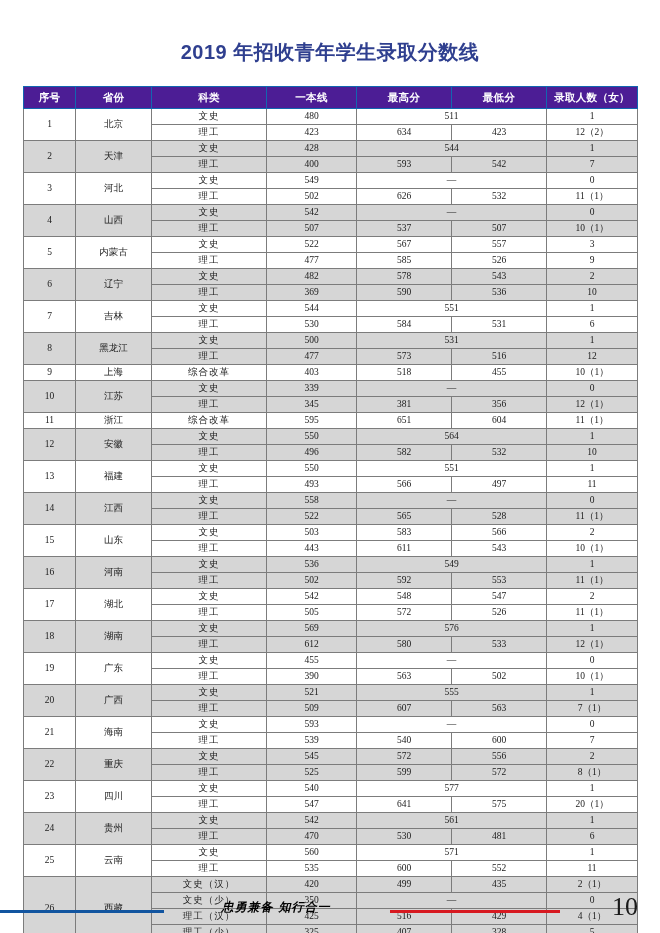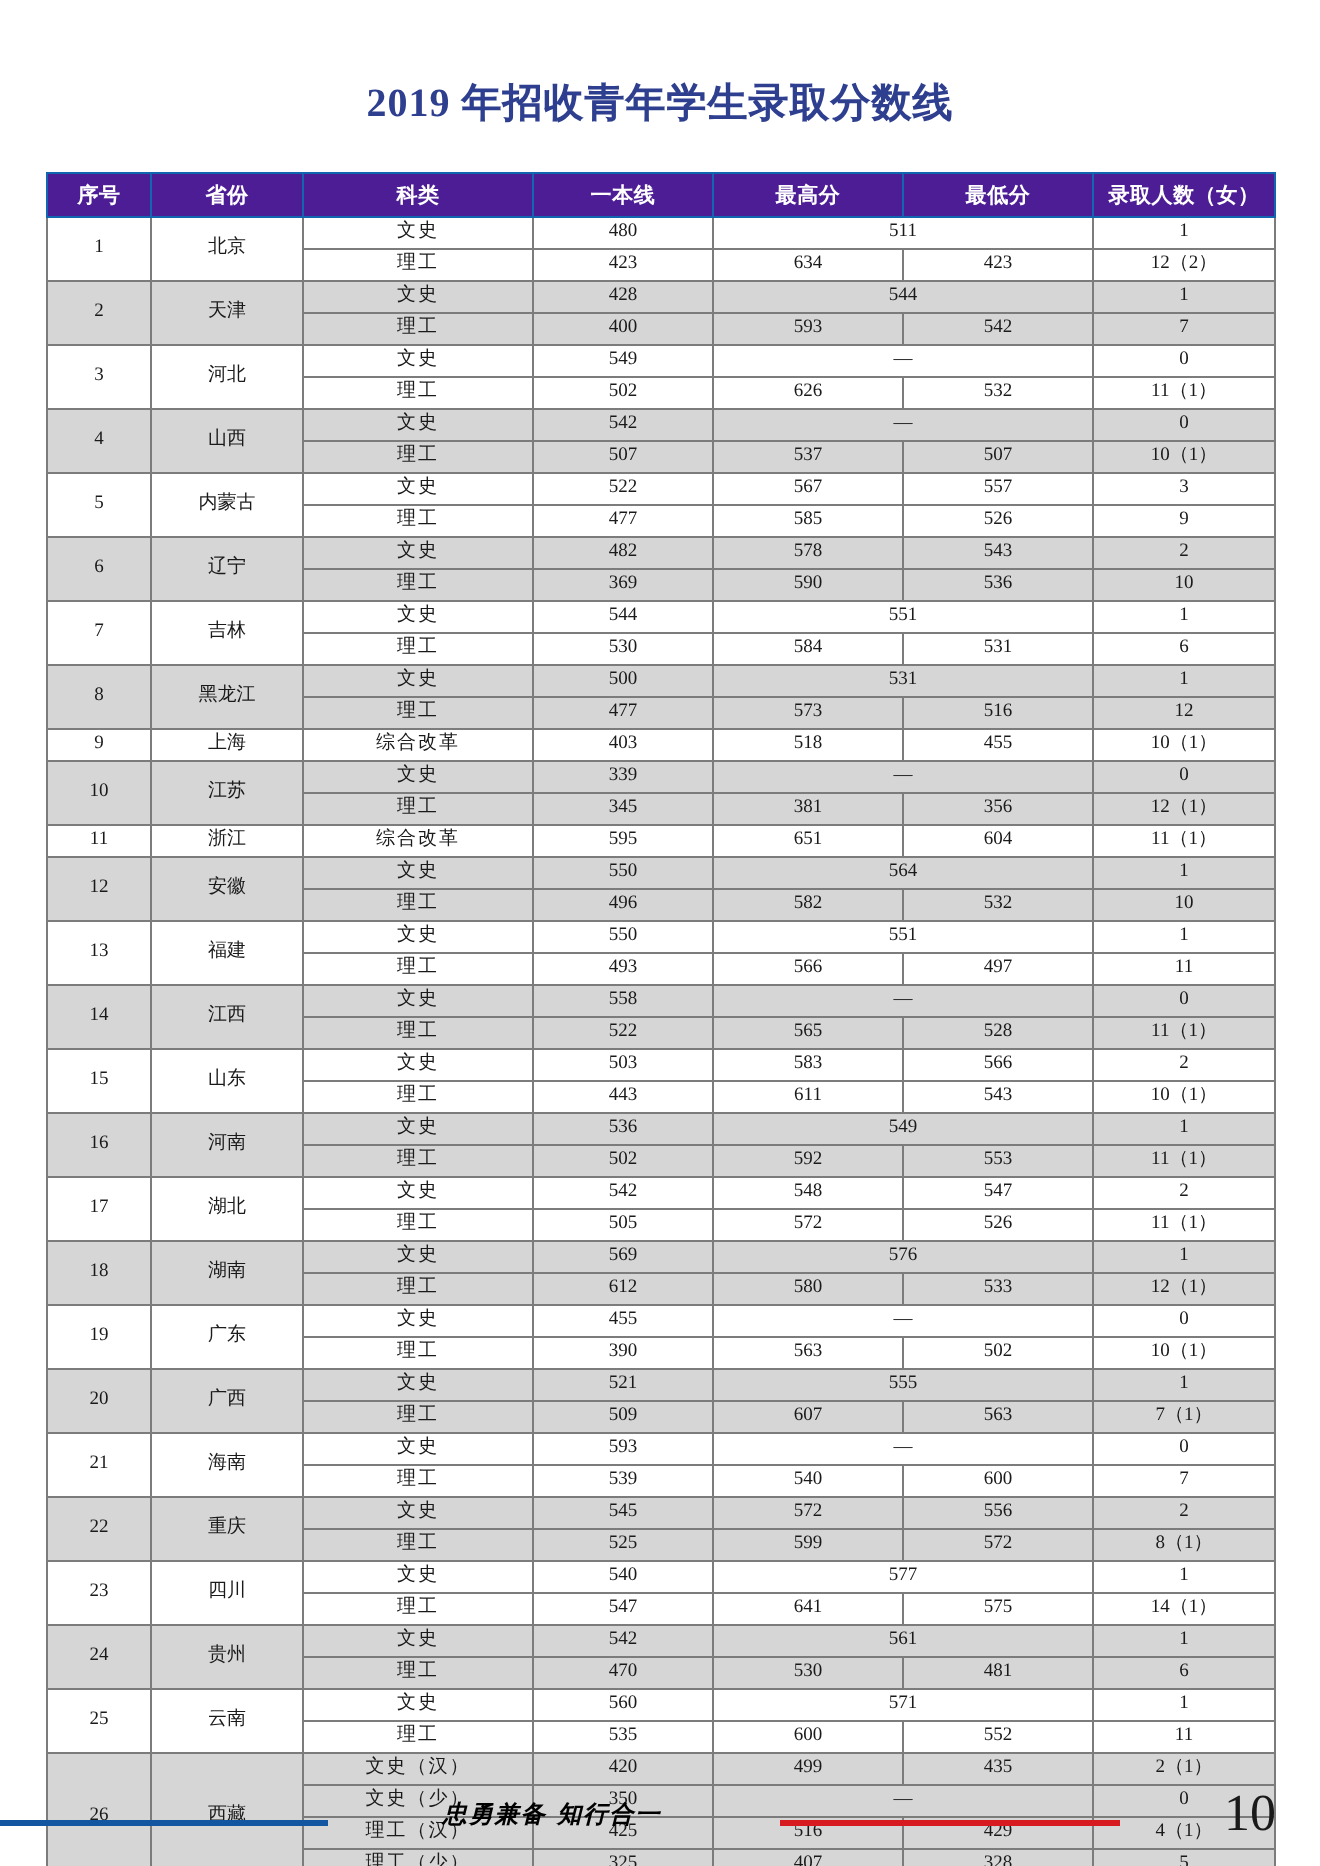--- a/index.html
+++ b/index.html
@@ -16,21 +16,21 @@
   }
   .page {
     width: 660px;
     height: 933px;
     position: relative;
     box-sizing: border-box;
   }
   .page-title {
     text-align: center;
     color: #2f3f8f;
-    font-family: Liberation Serif, serif;
+    font-family: Liberation Sans, sans-serif;
     font-size: 20px;
     font-weight: 600;
     letter-spacing: 0.5px;
     padding-top: 40px;
     padding-bottom: 0;
     line-height: 1.2;
     white-space: nowrap;
   }
   .table-wrap {
     position: absolute;
@@ -495,21 +495,21 @@
             <td class="cat">文史</td>
             <td>540</td>
             <td colspan="2">577</td>
             <td>1</td>
           </tr>
           <tr class="plain">
             <td class="cat">理工</td>
             <td>547</td>
             <td>641</td>
             <td>575</td>
-            <td>14（1）</td>
+            <td>20（1）</td>
           </tr>
           <tr class="shaded">
             <td class="idx" rowspan="2">24</td>
             <td class="prov" rowspan="2">贵州</td>
             <td class="cat">文史</td>
             <td>542</td>
             <td colspan="2">561</td>
             <td>1</td>
           </tr>
           <tr class="shaded">

